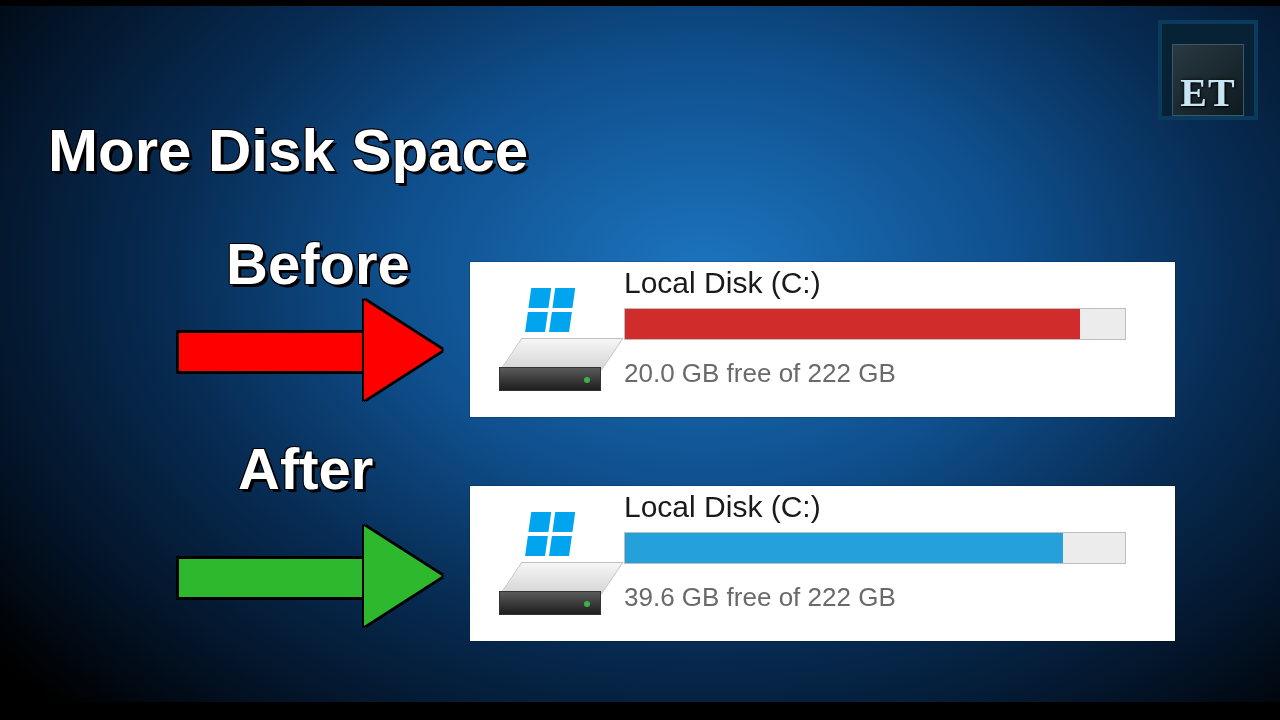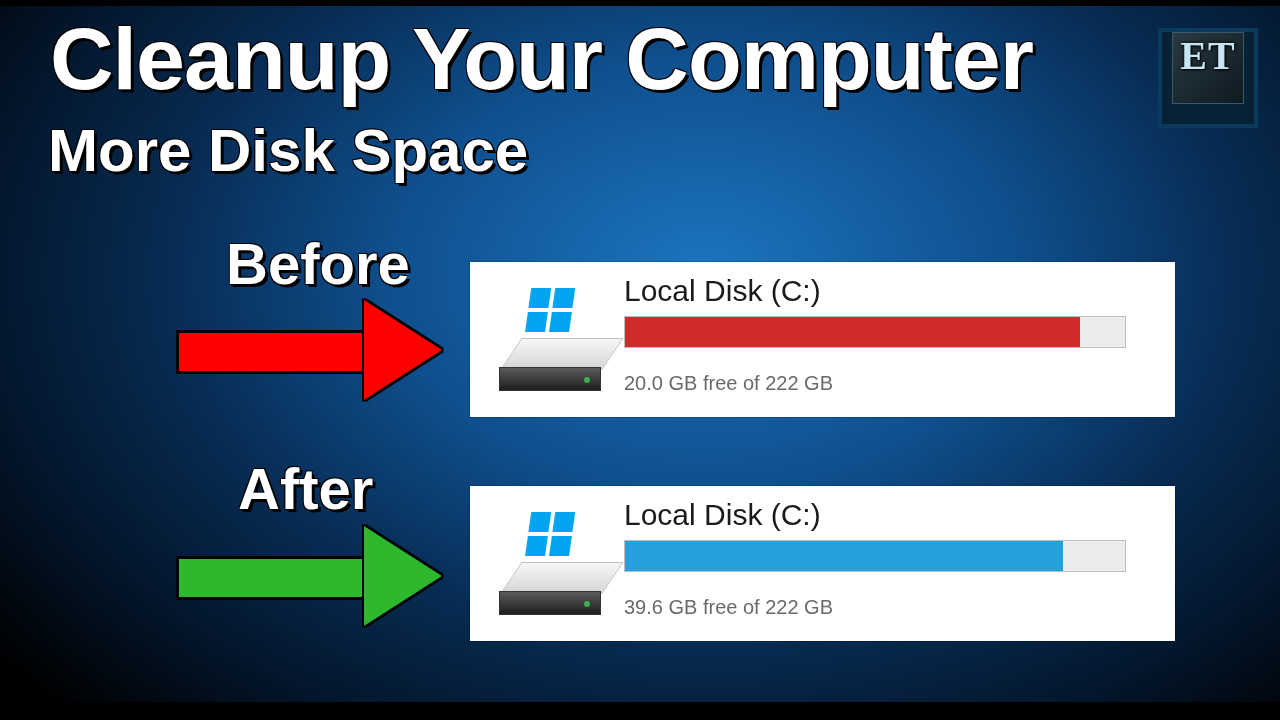--- a/index.html
+++ b/index.html
@@ -1,51 +1,51 @@
 <!DOCTYPE html>
 <html><head>
 <meta charset="utf-8">
 <style>
   html,body{margin:0;padding:0;width:1280px;height:720px;overflow:hidden;font-family:Arial,Helvetica,sans-serif}
   .stage{position:relative;width:1280px;height:720px;
     background:radial-gradient(ellipse 900px 620px at 55% 38%,#1c75bf 0%,#0f4f8d 35%,#072b52 60%,#031428 82%,#000 100%);
   }
   
-  .logo{position:absolute;top:28px;right:22px;width:92px;height:92px;border:4px solid #0b3b5c;background:#062234;display:flex;align-items:flex-start;justify-content:center}
+  .logo{position:absolute;top:20px;right:22px;width:92px;height:92px;border:4px solid #0b3b5c;background:#062234;display:flex;align-items:flex-end;justify-content:center}
   .logo .chip{position:absolute;width:70px;height:70px;background:linear-gradient(135deg,#2a3a42,#0e1a20);border:1px solid #3a5a6a}
   .logo .txt{position:relative;font-family:"Times New Roman",serif;font-weight:700;font-size:40px;color:#c7e6f4;text-shadow:0 0 4px #000, 1px 1px 1px #000;letter-spacing:1px}
   
   .h1{position:absolute;left:50px;top:8px;color:#fff;font-weight:900;font-size:88px;letter-spacing:-1px;text-shadow:3px 3px 0 #000,-1px -1px 0 #000,1px -1px 0 #000,-1px 1px 0 #000}
   .subrow{position:absolute;left:48px;top:116px;width:1150px;color:#fff;font-weight:900;font-size:60px;display:flex;gap:80px;text-shadow:3px 3px 0 #000,-1px -1px 0 #000,1px -1px 0 #000,-1px 1px 0 #000}
   
   .label{position:absolute;color:#fff;font-weight:900;font-size:58px;text-shadow:3px 3px 0 #000,-1px -1px 0 #000,1px -1px 0 #000,-1px 1px 0 #000}
   .label.before{left:226px;top:230px}
-  .label.after{left:238px;top:455px}
+  .label.after{left:238px;top:435px}
   
   .arrow{position:absolute}
   .arrow .shaft{position:absolute}
   .arrow .head{position:absolute;width:0;height:0}
   
   .arrow.red{left:176px;top:306px;width:280px;height:90px}
   .arrow.red .shaft{left:0;top:24px;width:188px;height:38px;background:#ff0000;border:3px solid #000;border-right:none}
   .arrow.red .head{left:188px;top:-6px;border-top:50px solid transparent;border-bottom:50px solid transparent;border-left:78px solid #ff0000;filter:drop-shadow(2px 0 0 #000) drop-shadow(-2px 0 0 #000) drop-shadow(0 2px 0 #000) drop-shadow(0 -2px 0 #000)}
   
   .arrow.green{left:176px;top:532px;width:280px;height:90px}
   .arrow.green .shaft{left:0;top:24px;width:188px;height:38px;background:#2db82d;border:3px solid #000;border-right:none}
   .arrow.green .head{left:188px;top:-6px;border-top:50px solid transparent;border-bottom:50px solid transparent;border-left:78px solid #2db82d;filter:drop-shadow(2px 0 0 #000) drop-shadow(-2px 0 0 #000) drop-shadow(0 2px 0 #000) drop-shadow(0 -2px 0 #000)}
   
   .panel{position:absolute;left:470px;width:705px;height:155px;background:#fff;box-shadow:0 0 0 1px rgba(0,0,0,.15)}
   .panel.before{top:262px}
   .panel.after{top:486px}
   .panel .drive-icon{position:absolute;left:30px;top:34px;width:100px;height:92px}
-  .panel .info{position:absolute;left:154px;top:12px;right:24px}
+  .panel .info{position:absolute;left:154px;top:4px;right:24px}
   .panel .title{font-size:30px;color:#1a1a1a;margin-bottom:8px;font-weight:400}
   .panel .bar{position:relative;width:500px;height:30px;background:#ececec;border:1px solid #bdbdbd}
   .panel .bar .fill{position:absolute;left:0;top:0;bottom:0}
-  .panel .free{margin-top:24px;font-size:20px;color:#6a6a6a}
+  .panel .free{margin-top:18px;font-size:26px;color:#6a6a6a}
   
   .drive-icon .win{position:absolute;left:28px;top:-8px;width:46px;height:46px;transform:skewX(-8deg)}
   .drive-icon .win span{position:absolute;background:#00A4EF}
   .drive-icon .win .q1{left:0;top:0;width:20px;height:20px}
   .drive-icon .win .q2{left:24px;top:0;width:20px;height:20px}
   .drive-icon .win .q3{left:0;top:24px;width:20px;height:20px}
   .drive-icon .win .q4{left:24px;top:24px;width:20px;height:20px}
   .drive-icon .slab-top{position:absolute;left:0;top:42px;width:100px;height:30px;background:linear-gradient(#f6f6f6,#d6d6d6);transform:skewX(-34deg);transform-origin:bottom left;border:1px solid #c0c0c0}
   .drive-icon .slab-front{position:absolute;left:-1px;top:71px;width:100px;height:22px;background:linear-gradient(#5a5a5a,#1e1e1e);border:1px solid #333}
   .drive-icon .slab-front::after{content:"";position:absolute;right:10px;top:9px;width:6px;height:6px;border-radius:50%;background:#3fae52}
@@ -57,21 +57,20 @@
 <body>
 
 <div class="stage">
   <div class="bar-top"></div>
 
   <div class="logo">
     <div class="chip"></div>
     <span class="txt">ET</span>
   </div>
 
-  <div class="h1">Cleanup Your Computer</div>
   <div class="subrow">
     <span>More Disk Space</span>
   </div>
 
   <div class="label before">Before</div>
   <div class="label after">After</div>
 
   <div class="arrow red">
     <div class="shaft"></div>
       <div class="head"></div>

